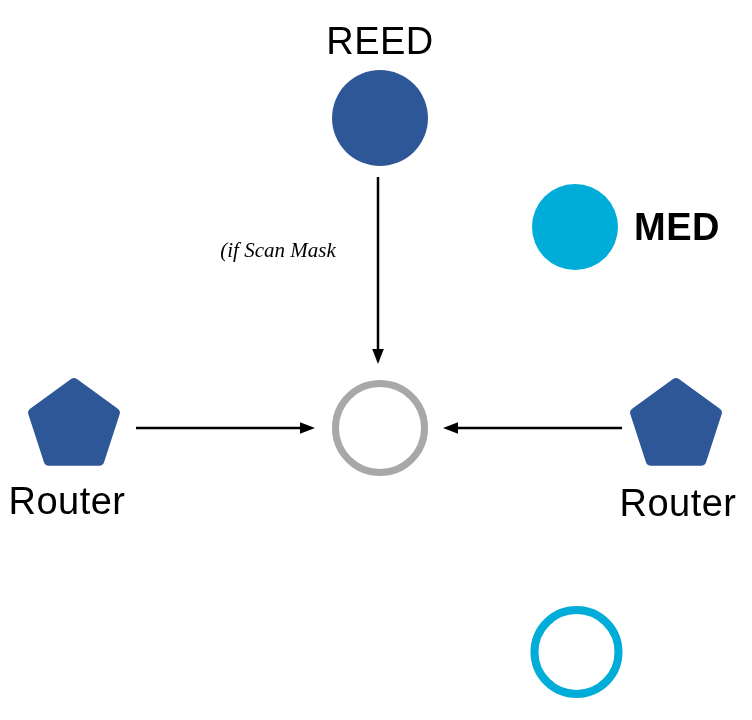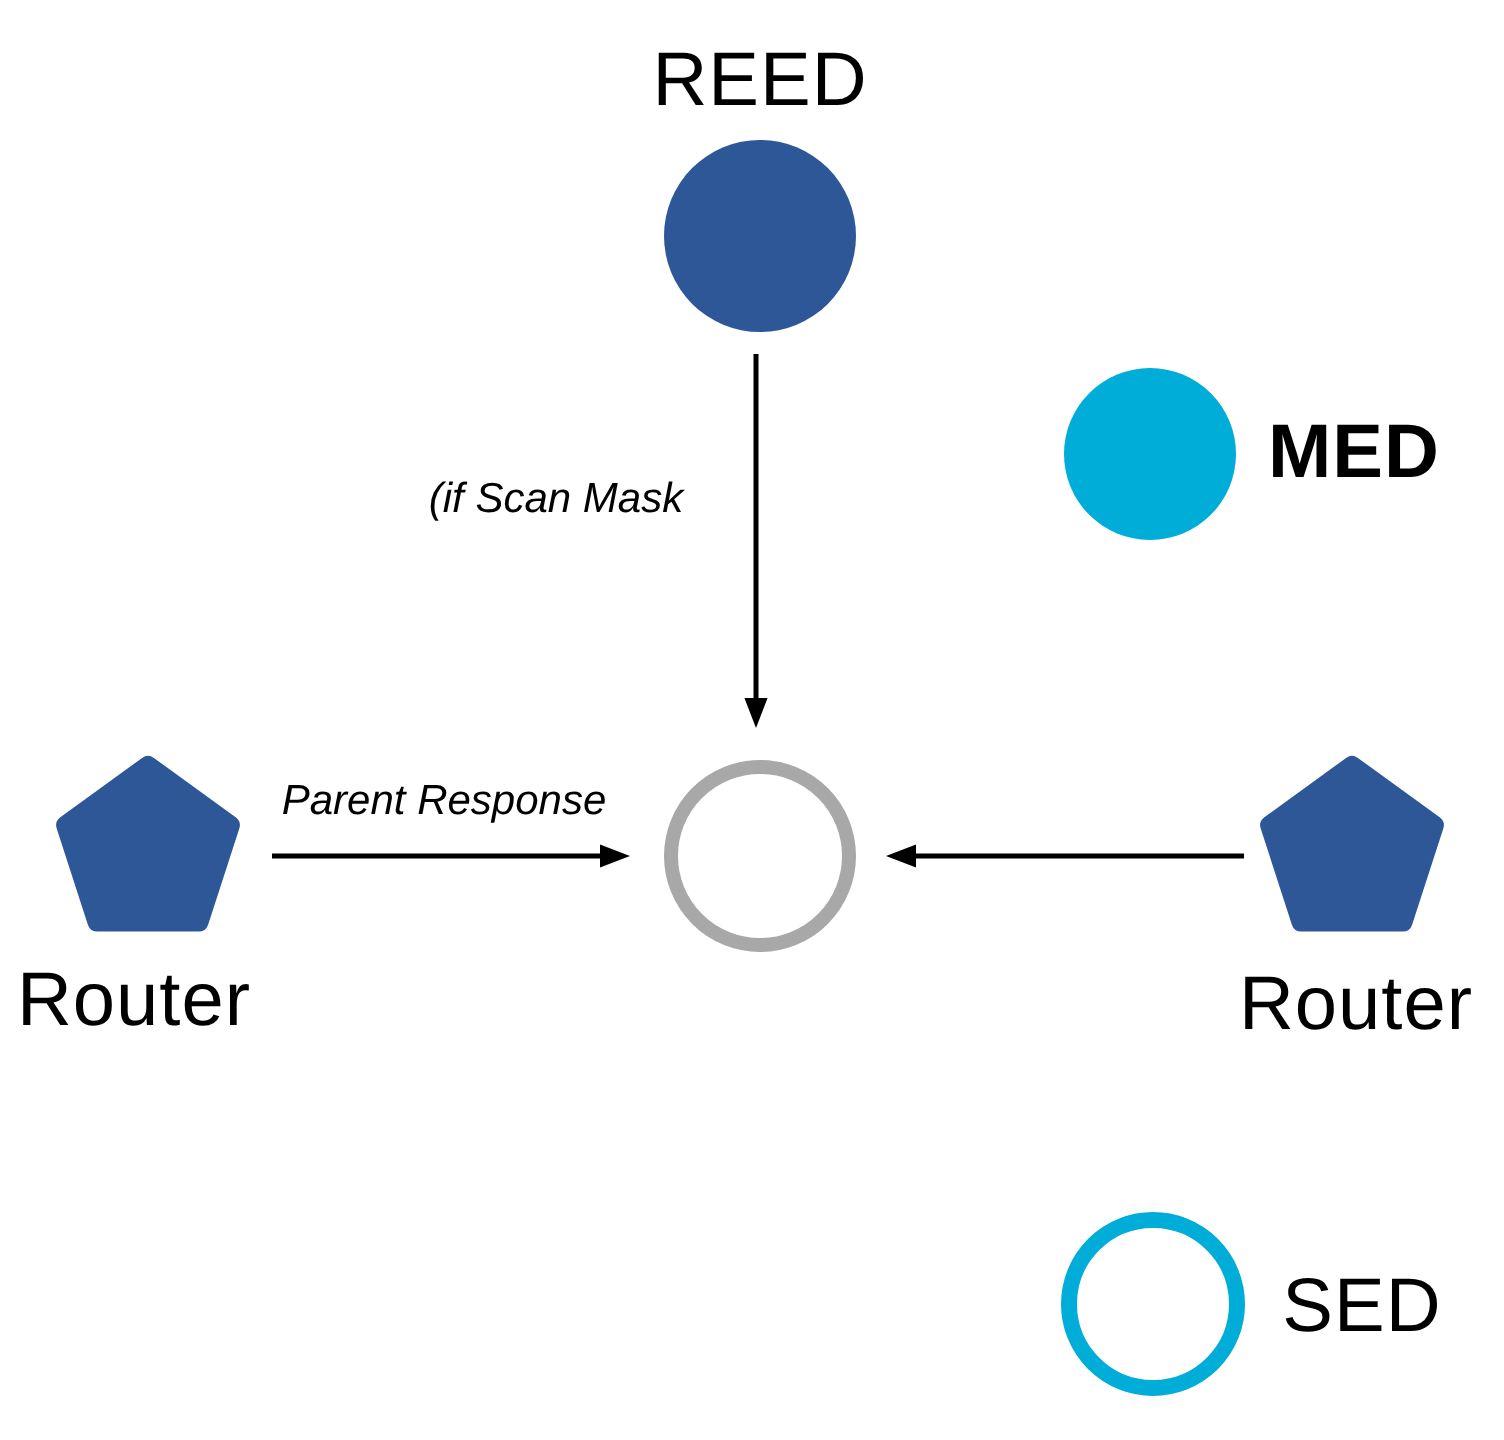--- a/index.html
+++ b/index.html
@@ -38,20 +38,21 @@
   }
   .edge-note {
     position: absolute;
     transform: translate(-50%, -50%);
     color: #000000;
     font-size: 21px;
     font-style: italic;
     text-align: center;
     line-height: 28px;
     white-space: nowrap;
+    font-family: Liberation Serif, serif;
   }
 </style>
 </head>
 <body>
 
 <div class="canvas">
 
   <svg class="diagram-svg" width="752" height="720" viewBox="0 0 752 720">
 
     <circle cx="380" cy="118" r="48" fill="#2E5798"></circle>
@@ -79,25 +80,23 @@
     <g>
       <line x1="622" y1="428" x2="457" y2="428" stroke="#000000" stroke-width="2.5"></line>
       <polygon points="443,428 458,422.2 458,433.8" fill="#000000"></polygon>
     </g>
   </svg>
 
   <div class="label node-label" style="left:380px; top:41px;">REED</div>
 
   <div class="label node-label" style="left:677px; top:227px;font-weight:bold;">MED</div>
 
-  <div class="label node-label" style="left:681px; top:654px;">SED</div>
 
   <div class="label node-label" style="left:67px; top:501px;">Router</div>
 
   <div class="label node-label" style="left:678px; top:503px;">Router</div>
 
   <div class="edge-note" style="left:278px; top:250px;">
     <div>(if Scan Mask</div>
   </div>
 
-  <div class="label edge-label" style="left:222px; top:401px;">Parent Response</div>
 
 </div>
 
 </body></html>

